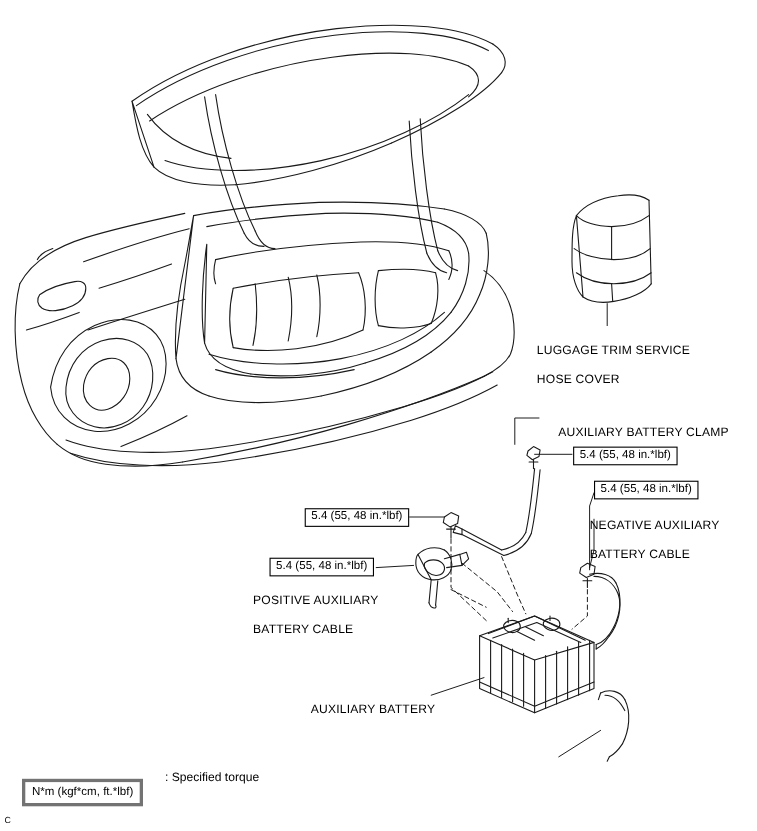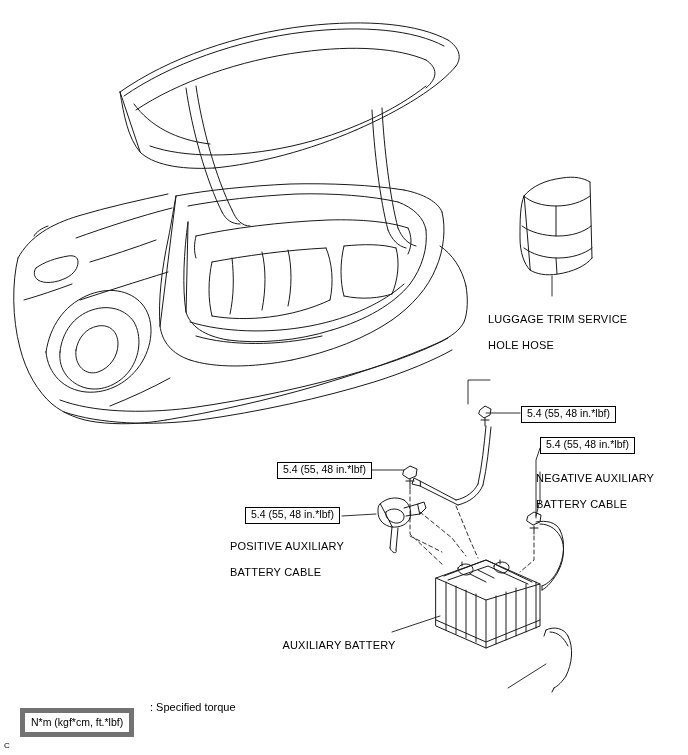--- a/index.html
+++ b/index.html
@@ -39,21 +39,21 @@
     position: absolute;
     border: 1px solid #000;
     background: #fff;
     font-size: 10.5px;
     line-height: 12px;
     padding: 0 5px 3px 5px;
     white-space: nowrap;
   }
   .legend-box {
     position: absolute;
-    border: 5px solid #737373;
+    border: 3px solid #737373;
     background: #fff;
     font-size: 10.5px;
     line-height: 12px;
     padding: 3px 6px 4px 6px;
     white-space: nowrap;
   }
   .legend-text {
     position: absolute;
     font-size: 11px;
     line-height: 13px;
@@ -292,23 +292,26 @@
         <path d="M456 506 L470 540 L478 558"></path>
         <path d="M534 536 L534 560 L520 572"></path>
         <path d="M410 536 L442 552"></path>
       </g>
 
     </g>
   </svg>
 
   <div class="lbl" style="left:475px; top:300px;">
     <span>LUGGAGE TRIM SERVICE</span><br>
-    <span>HOLE HOSE</span>
-  </div>
-
+    <span>HOSE COVER</span>
+  </div>
+
+  <div class="lbl" style="left:495px; top:374px;">
+    <span>AUXILIARY BATTERY CLAMP</span>
+  </div>
 
   <div class="lbl" style="left:523px; top:459px;">
     <span>NEGATIVE AUXILIARY</span><br>
     <span>BATTERY CABLE</span>
   </div>
 
   <div class="lbl" style="left:217px; top:527px;">
     <span>POSITIVE AUXILIARY</span><br>
     <span>BATTERY CABLE</span>
   </div>

